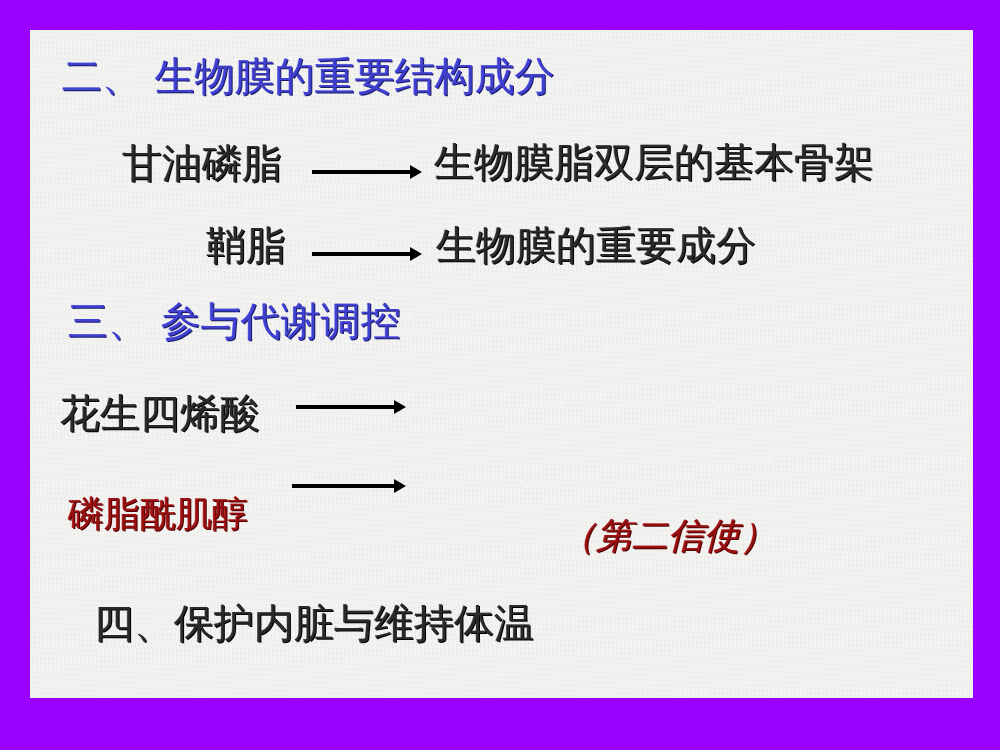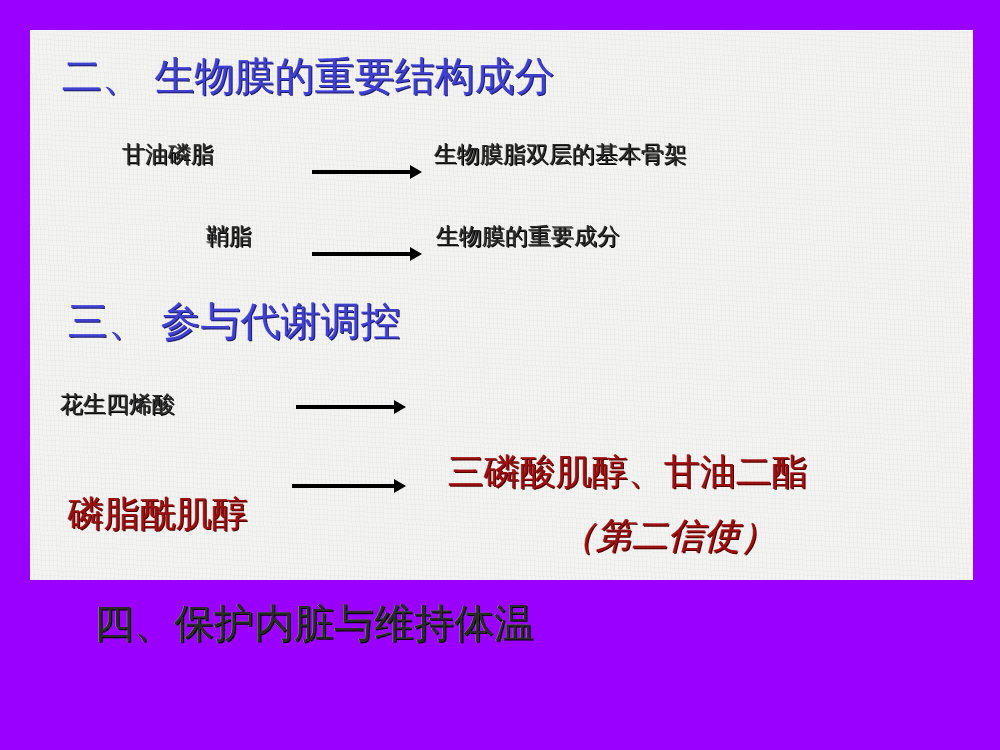--- a/index.html
+++ b/index.html
@@ -3,33 +3,33 @@
 <meta charset="utf-8">
 <style>
   html, body { margin: 0; padding: 0; }
   body {
     width: 1000px; height: 750px; overflow: hidden;
     background: #9900ff;
     font-family: "DejaVu Serif", "Liberation Serif", serif;
     position: relative;
   }
   .slide {
-    position: absolute; left: 30px; top: 30px; width: 943px; height: 550px;
+    position: absolute; left: 30px; top: 30px; width: 943px; height: 668px;
     background-color: #f3f3f1;
     background-image:
       repeating-linear-gradient(87deg, rgba(0,0,0,0.025) 0 1px, transparent 1px 4px),
       repeating-linear-gradient(3deg, rgba(0,0,0,0.02) 0 1px, transparent 1px 5px);
   }
   .t { position: absolute; white-space: nowrap; line-height: 1; }
   .heading {
     font-size: 40px; color: #4040d0;
     text-shadow: 1px 1px 0 #1a1a6a, -0.5px -0.5px 0 #9a9aff;
   }
   .black {
-    font-size: 23px; color: #2a2a2a;
+    font-size: 40px; color: #2a2a2a;
     text-shadow: 1px 1px 0 #000, -0.5px -0.5px 0 #9a9a9a;
   }
   .red {
     font-size: 36px; color: #9a1010;
     text-shadow: 1px 1px 0 #500000, -0.5px -0.5px 0 #d06060;
   }
   .big { font-size: 40px; }
   .arrow { position: absolute; height: 4px; background: #000; }
   .arrow::after {
     content: ""; position: absolute; right: -10px; top: -5px;
@@ -51,18 +51,17 @@
   <div class="arrow" style="left:282px; top:222px; width:100px;"></div>
   <div class="t black" style="left:398px; top:195px;margin-left:8px;">生物膜的重要成分</div>
 
   <div class="t heading" style="left:38px; top:271px;">三、 参与代谢调控</div>
 
   <div class="t black" style="left:30px; top:363px;">花生四烯酸</div>
   <div class="arrow" style="left:266px; top:375px; width:100px;"></div>
 
   <div class="t red" style="left:38px; top:466px;">磷脂酰肌醇</div>
   <div class="arrow" style="left:262px; top:454px; width:104px;"></div>
-  <div class="t red" style="left:418px; top:424px;">三磷酸肌醇、甘油二酯</div>
   <div class="t red" style="left:530px; top:488px;font-style:italic;">（第二信使）</div>
 
   <div class="t black big" style="left:64px; top:573px;">四、保护内脏与维持体温</div>
 
 </div>
 
 </body></html>

